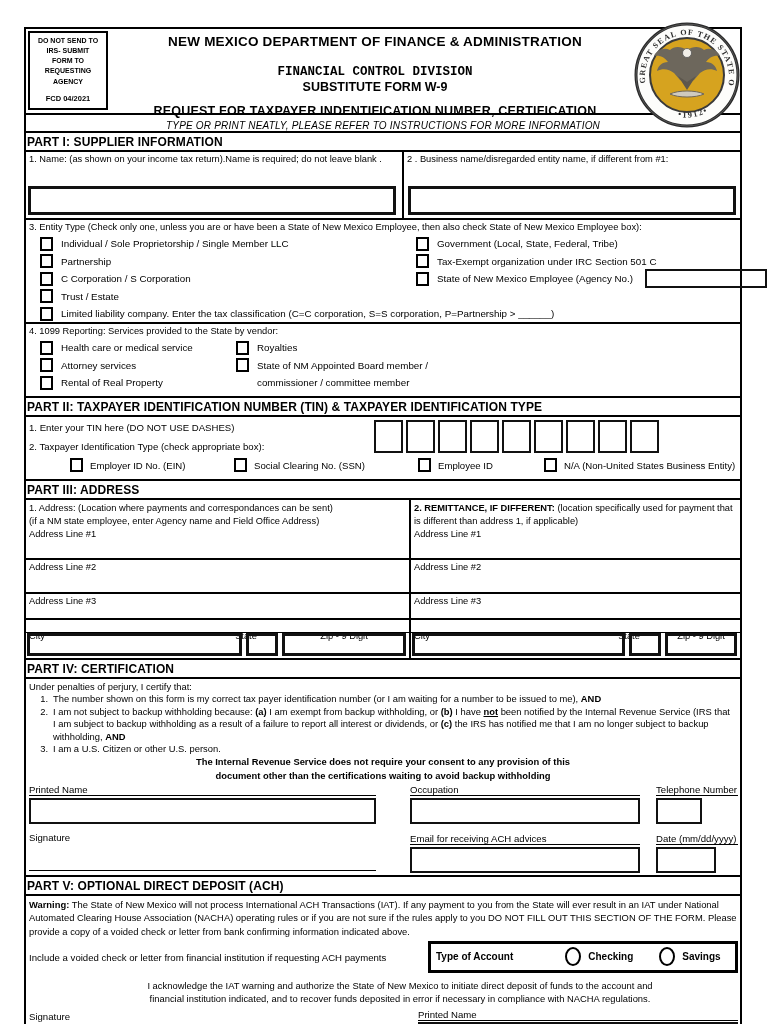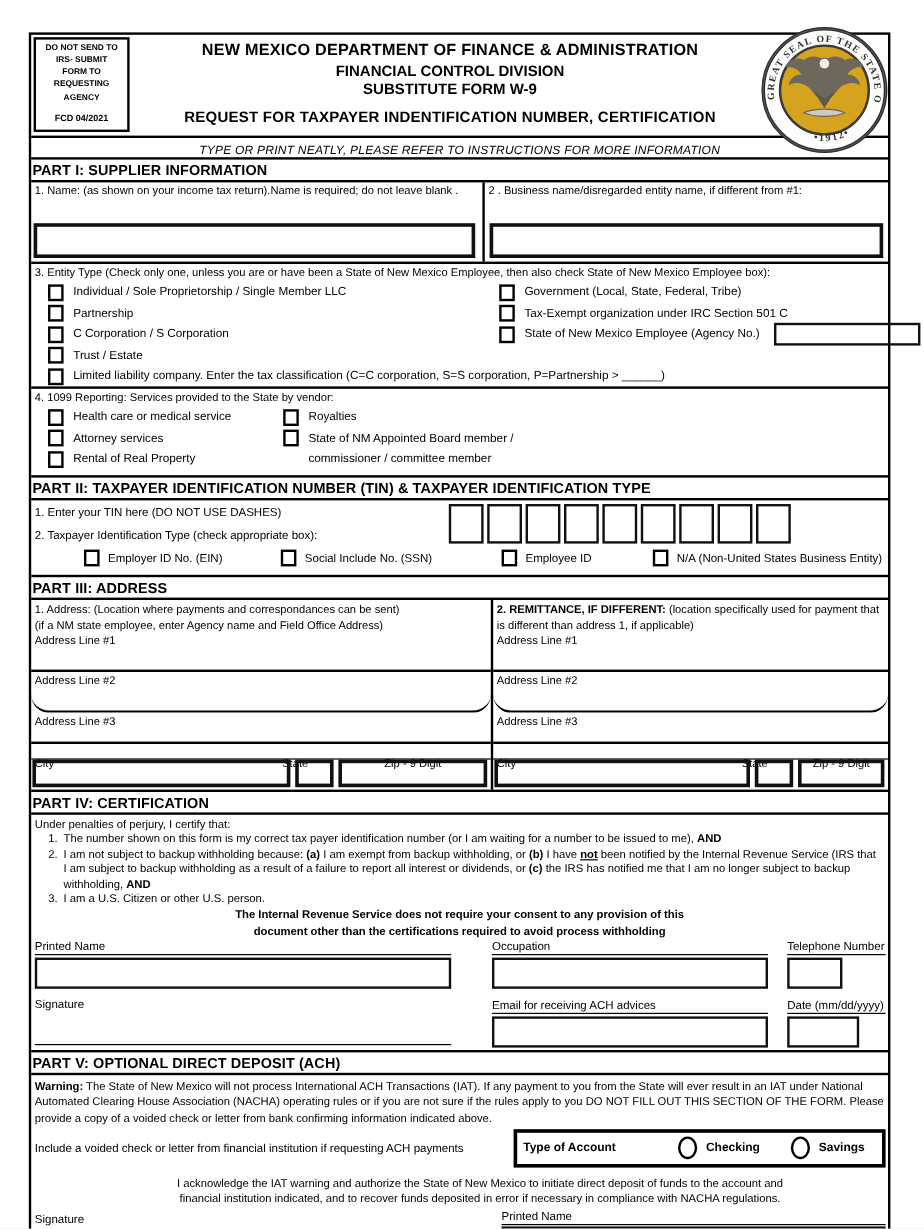--- a/index.html
+++ b/index.html
@@ -12,21 +12,21 @@
   .form { position: absolute; left: 24px; top: 27px; width: 718px; border: 2px solid #000; background:#fff; }
 
   
   .header { position: relative; height: 84px; }
   .notice-box { position: absolute; left: 2px; top: 2px; width: 80px; height: 79px;
     border: 2px solid #000; font-size: 7px; font-weight: bold; text-align: center;
     padding-top: 3px; line-height: 1.45; }
   .notice-version { position: absolute; bottom: 3px; left: 0; right: 0; font-size: 7.5px; font-weight: bold; }
   .header-titles { position: absolute; left: 88px; right: 104px; top: 5px; text-align: center; }
   .t1 { font-size: 13.5px; font-weight: bold; letter-spacing: .2px; }
-  .t2 { font-size: 12.5px; font-weight: bold; margin-top: 3px; }
+  .t2 { font-size: 12.5px; font-weight: bold; margin-top: 16px; font-family: Liberation Mono, monospace; }
   .t3 { font-size: 12.5px; font-weight: bold; margin-top: 1px; margin-bottom: 10px; }
   .t4 { font-size: 12.5px; font-weight: bold; letter-spacing: .2px; }
   .seal { position: absolute; right: 0px; top: -9px; width: 106px; height: 110px; }
 
   .instruction-row { border-top: 2px solid #000; height: 18px; text-align: center;
     font-style: italic; font-size: 10px; padding-top: 5px; letter-spacing: .2px; }
 
   .part-bar { border-top: 2px solid #000; border-bottom: 2px solid #000;
     font-weight: bold; font-size: 12px; padding: 2px 3px 1px 1px; letter-spacing:.1px; }
   .cb { display: inline-block; width: 13px; height: 14px; border: 2px solid #000; background:#fff; flex: none; }
@@ -61,21 +61,21 @@
   .tin-row { position: absolute; left: 348px; top: 3px; display: flex; gap: 3px; }
   .tin-box { width: 29px; height: 33px; border: 2.5px solid #111; background: #fff; }
   .p2-types { position: absolute; left: 0; right: 0; top: 41px; height: 18px; }
   .p2-type { position: absolute; display: flex; align-items: center; gap: 7px; white-space: nowrap; }
 
   
   .p3 { display: flex; font-size: 9.3px; }
   .p3 .col-l { width: 385px; border-right: 2px solid #000; }
   .p3 .col-r { flex: 1; }
   .addr1 { height: 60px; border-bottom: 2px solid #000; padding: 2px 3px; line-height: 1.35; }
-  .addr2 { height: 34px; border-bottom: 2px solid #000; padding: 2px 3px; border-radius: 15px; }
+  .addr2 { height: 34px; border-bottom: 2px solid #000; padding: 2px 3px; }
   .addr3 { height: 26px; border-bottom: 2px solid #000; padding: 2px 3px; }
   .addr-line-label { margin-top: 1px; }
   .city-labels { display: flex; height: 13px; border-bottom: 1.5px solid #000; padding: 11px 3px 0 3px; gap: 20px; }
   .city-labels .lab-city { flex: 1; }
   .lab-state { width: 32px; text-align: center; flex: none; }
   .lab-zip-l { width: 124px; text-align: center; flex: none; }
   .lab-zip-r { width: 72px; text-align: center; flex: none; }
   .city-boxes { display: flex; height: 25px; padding: 0 3px 2px 1px; gap: 4px; }
   .box-city { flex: 1; border: 3px solid #111; }
   .box-state { width: 32px; border: 3px solid #111; flex: none; }
@@ -268,21 +268,21 @@
         <div class="tin-box"></div>
       </div>
       <div class="p2-l2">2. Taxpayer Identification Type (check appropriate box):</div>
       <div class="p2-types">
         <div class="p2-type" style="left:44px;">
             <span class="cb"></span>
             <span>Employer ID No. (EIN)</span>
           </div>
         <div class="p2-type" style="left:208px;">
             <span class="cb"></span>
-            <span>Social Include No. (SSN)</span>
+            <span>Social Clearing No. (SSN)</span>
           </div>
         <div class="p2-type" style="left:392px;">
             <span class="cb"></span>
             <span>Employee ID</span>
           </div>
         <div class="p2-type" style="left:518px;">
             <span class="cb"></span>
             <span>N/A (Non-United States Business Entity)</span>
           </div>
       </div>
@@ -338,21 +338,21 @@
       </div>
       <div class="cert-item">
         <div class="cert-num">2.</div>
         <div class="cert-text"><span>I am not subject to backup withholding because: </span><span class="b">(a)</span><span> I am exempt from backup withholding, or </span><span class="b">(b)</span><span> I have </span><span class="bu">not</span><span> been notified by the Internal Revenue Service (IRS that I am subject to backup withholding as a result of a failure to report all interest or dividends, or </span><span class="b">(c)</span><span> the IRS has notified me that I am no longer subject to backup withholding, </span><span class="b">AND</span></div>
       </div>
       <div class="cert-item">
         <div class="cert-num">3.</div>
         <div class="cert-text">I am a U.S. Citizen or other U.S. person.</div>
       </div>
       <div class="consent">The Internal Revenue Service does not require your consent to any provision of this</div>
-      <div class="consent">document other than the certifications required to avoid process withholding</div>
+      <div class="consent">document other than the certifications waiting to avoid backup withholding</div>
     </div>
 
     <div class="sig-grid-a">
       <div class="fc1">
         <div class="u-label w345">Printed Name</div>
         <div class="field-box w345"></div>
       </div>
       <div class="fc2">
         <div class="u-label">Occupation</div>
         <div class="field-box"></div>

